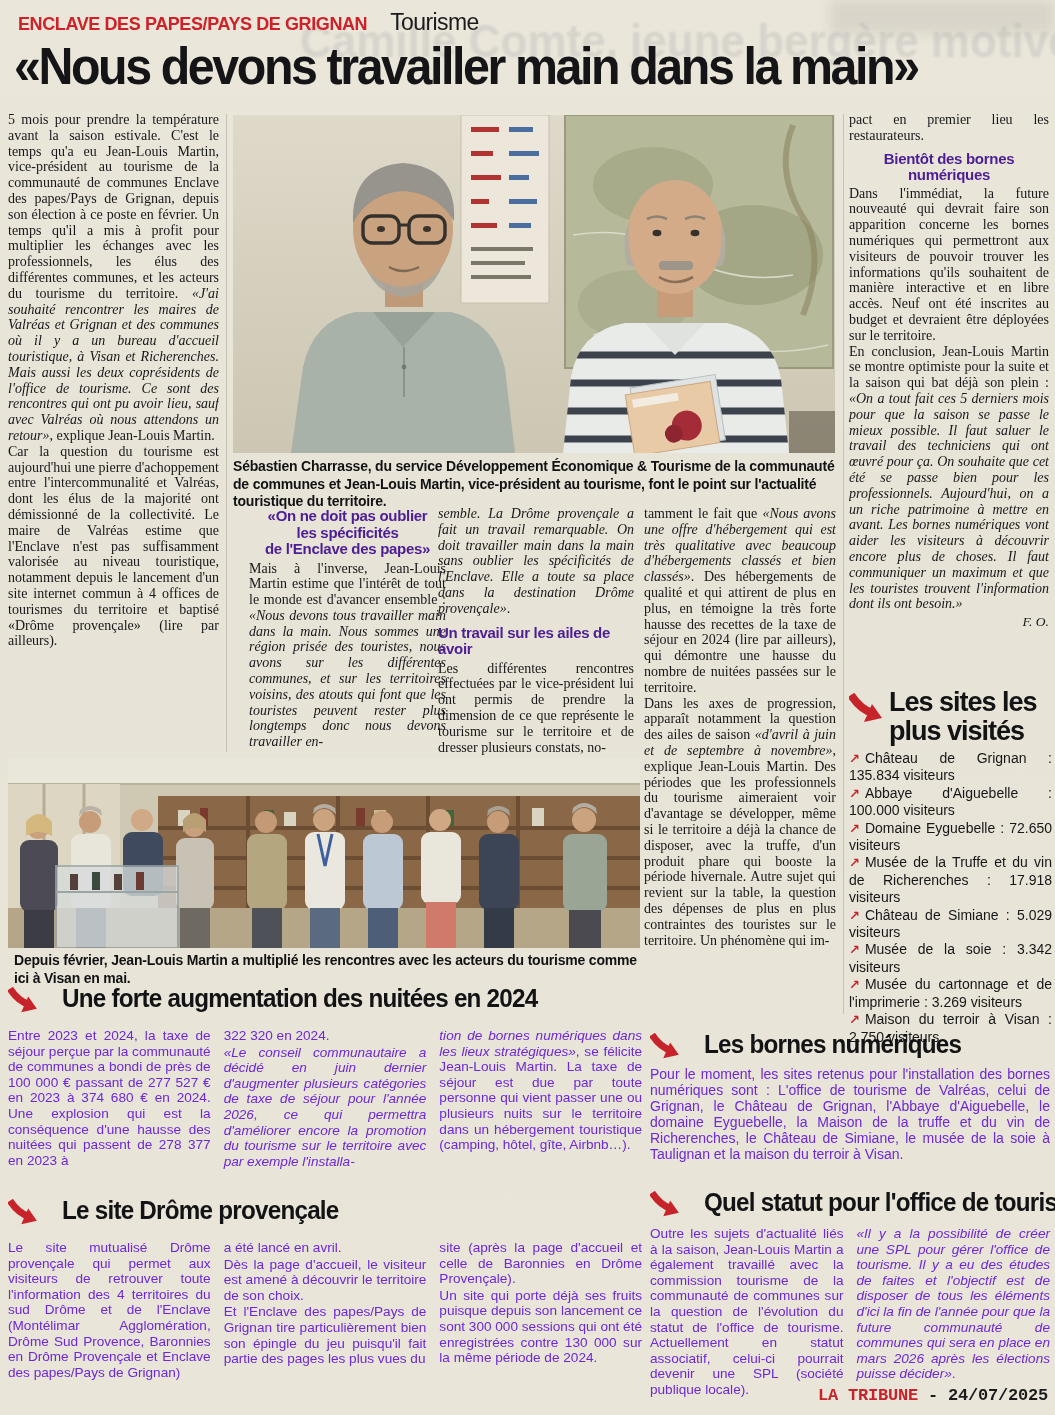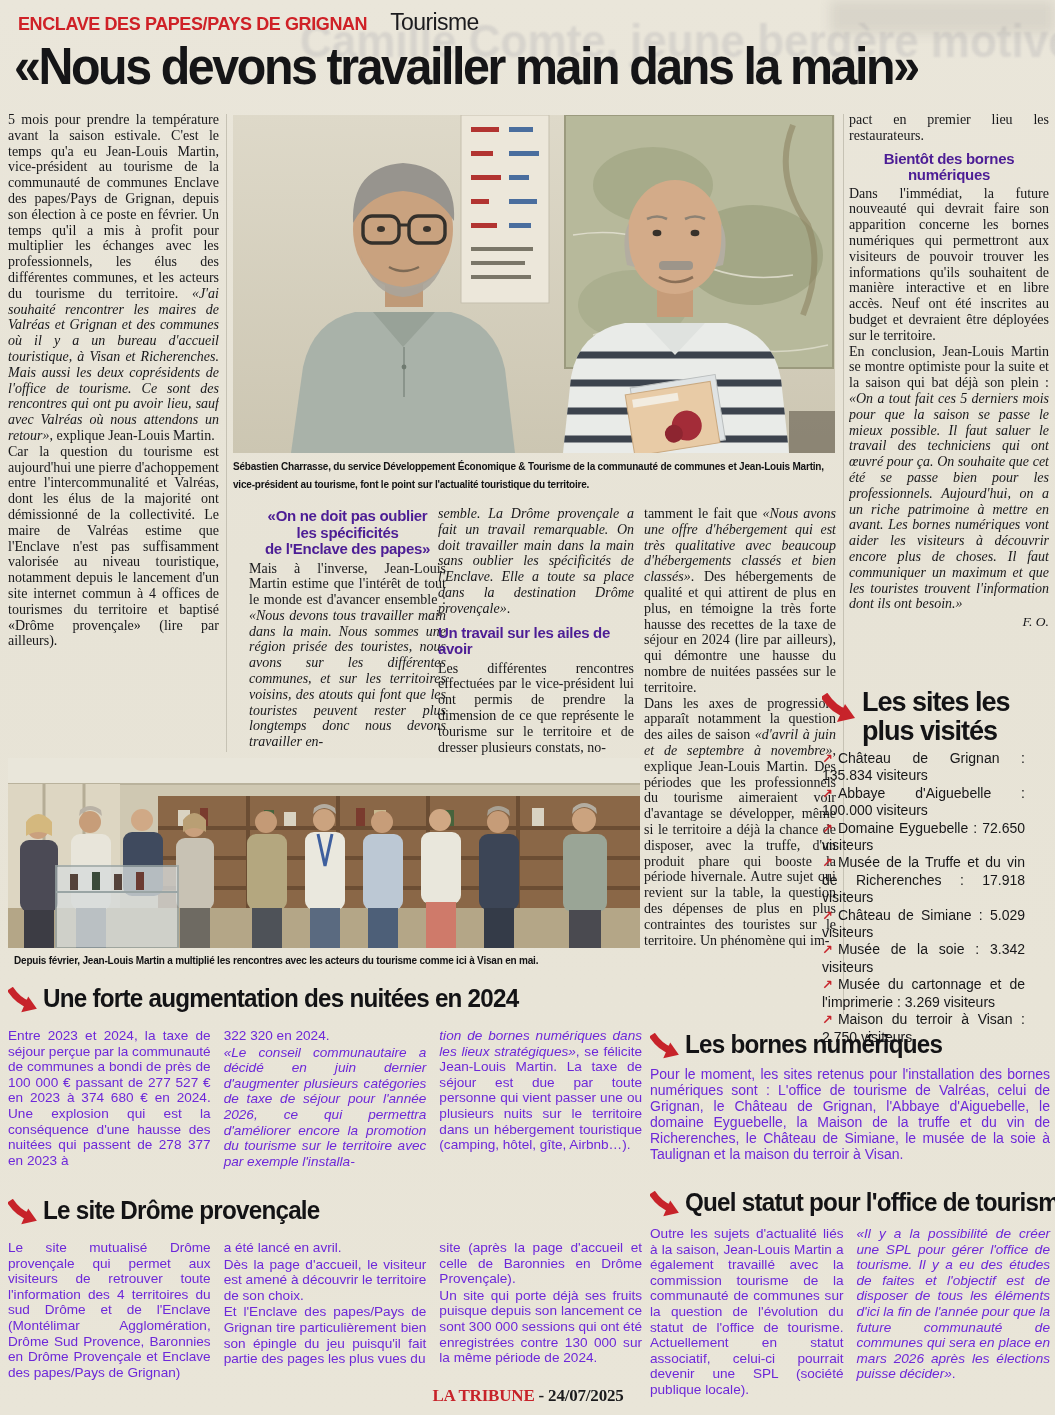--- a/index.html
+++ b/index.html
@@ -25,40 +25,40 @@
   .sans{font-family:"Liberation Sans",sans-serif;font-size:13.6px;line-height:15.6px;
         text-align:justify;color:#6d28d9;}
   .sans p{margin:0 0 1px 0;}
   .run-i{font-style:italic;}
   .subhead{font-family:"Liberation Sans",sans-serif;font-weight:700;font-size:15px;
            line-height:16.5px;text-align:center;letter-spacing:-0.3px;color:#4c1d95;
            margin:4px 0 3px 0;white-space:pre-line;}
   .subhead.left{text-align:left;}
   .byline{font-weight:400;font-style:italic;text-align:right;font-size:13.5px;margin-top:2px;}
   
-  .caption{font-family:"Liberation Sans",sans-serif;font-weight:700;font-size:10px;
+  .caption{font-family:"Liberation Sans",sans-serif;font-weight:700;font-size:14px;
            line-height:17.5px;color:#121214;letter-spacing:-0.2px;text-align:left;}
   
   .sec-title{font-family:"Liberation Sans",sans-serif;font-weight:700;color:#131315;
-             font-size:25px;letter-spacing:-0.8px;display:flex;align-items:flex-end;gap:5px;}
+             font-size:25px;letter-spacing:-0.8px;display:flex;align-items:flex-end;gap:24px;}
   .sec-title .txt{transform:scaleX(.97);transform-origin:left center;white-space:nowrap;}
   .arrow-ico{flex:0 0 auto;margin-top:3px;}
   
   .sites-title{font-family:"Liberation Sans",sans-serif;font-weight:700;font-size:27px;
                line-height:29px;letter-spacing:-1px;color:#131315;}
   .sites-title svg{float:left;margin:5px 6px 0 0;}
   .site-item{font-family:"Liberation Sans",sans-serif;font-size:14px;line-height:17.4px;
              text-align:justify;color:#161618;margin:0;}
   .site-item .arr{font-family:"DejaVu Sans",sans-serif;color:#c7232a;font-weight:700;
                   font-size:13px;margin-right:5px;}
   
   .vrule{width:1px;background:#c6c2b4;}
   
-  .footer{font-family:Liberation Serif, serif;font-weight:700;font-size:17px;
-          text-align:center;color:#1b1b1d;letter-spacing:-0.2px;}
+  .footer{font-family:Liberation Mono, monospace;font-weight:700;font-size:17px;
+          text-align:right;color:#1b1b1d;letter-spacing:-0.2px;}
   .footer .brand{color:#c7232a;}
   .cols{display:flex;gap:13px;}
   .cols>div{flex:1;}
 </style>
 </head>
 <body>
 
 <div class="abs ghost" style="left:300px;top:16px;">Camille Comte, jeune bergère motivée</div>
 <div class="abs corner-smudge" style="left:830px;top:0;width:225px;height:34px;"></div>
 
@@ -197,21 +197,21 @@
       <p>pact en premier lieu les restaurateurs.</p>
     </div>
   <div class="subhead" style="margin:7px 0 2px 0;">Bientôt des bornes numériques</div>
   <div class="serif">
     <p>Dans l'immédiat, la future nouveauté qui devrait faire son apparition concerne les bornes numériques qui permettront aux visiteurs de pouvoir trouver les informations qu'ils souhaitent de manière interactive et en libre accès. Neuf ont été inscrites au budget et devraient être déployées sur le territoire.</p>
     <p><span>En conclusion, Jean-Louis Martin se montre optimiste pour la suite et la saison qui bat déjà son plein : </span><span class="run-i">«On a tout fait ces 5 derniers mois pour que la saison se passe le mieux possible. Il faut saluer le travail des techniciens qui ont œuvré pour ça. On souhaite que cet été se passe bien pour les professionnels. Aujourd'hui, on a un riche patrimoine à mettre en avant. Les bornes numériques vont aider les visiteurs à découvrir encore plus de choses. Il faut communiquer un maximum et que les touristes trouvent l'information dont ils ont besoin.»</span></p>
   </div>
   <div class="byline">F. O.</div>
 </div>
 
-<div class="abs" style="left:822px;top:688px;width:203px;">
+<div class="abs" style="left:849px;top:688px;width:203px;">
   <div class="sites-title">
     <svg width="34" height="30" viewBox="0 0 34 30">
       <path d="M2 2 Q12 17 24 20" stroke="#c7232a" stroke-width="8" fill="none"></path>
       <path d="M15 29 L33 25 L23 11 Z" fill="#c7232a"></path>
     </svg>
     <span>Les sites les plus visités</span>
   </div>
   <div style="margin-top:4px;">
     <p class="site-item"><span class="arr">↗</span><span>Château de Grignan : 135.834 visiteurs</span></p>
     <p class="site-item"><span class="arr">↗</span><span>Abbaye d'Aiguebelle : 100.000 visiteurs</span></p>

